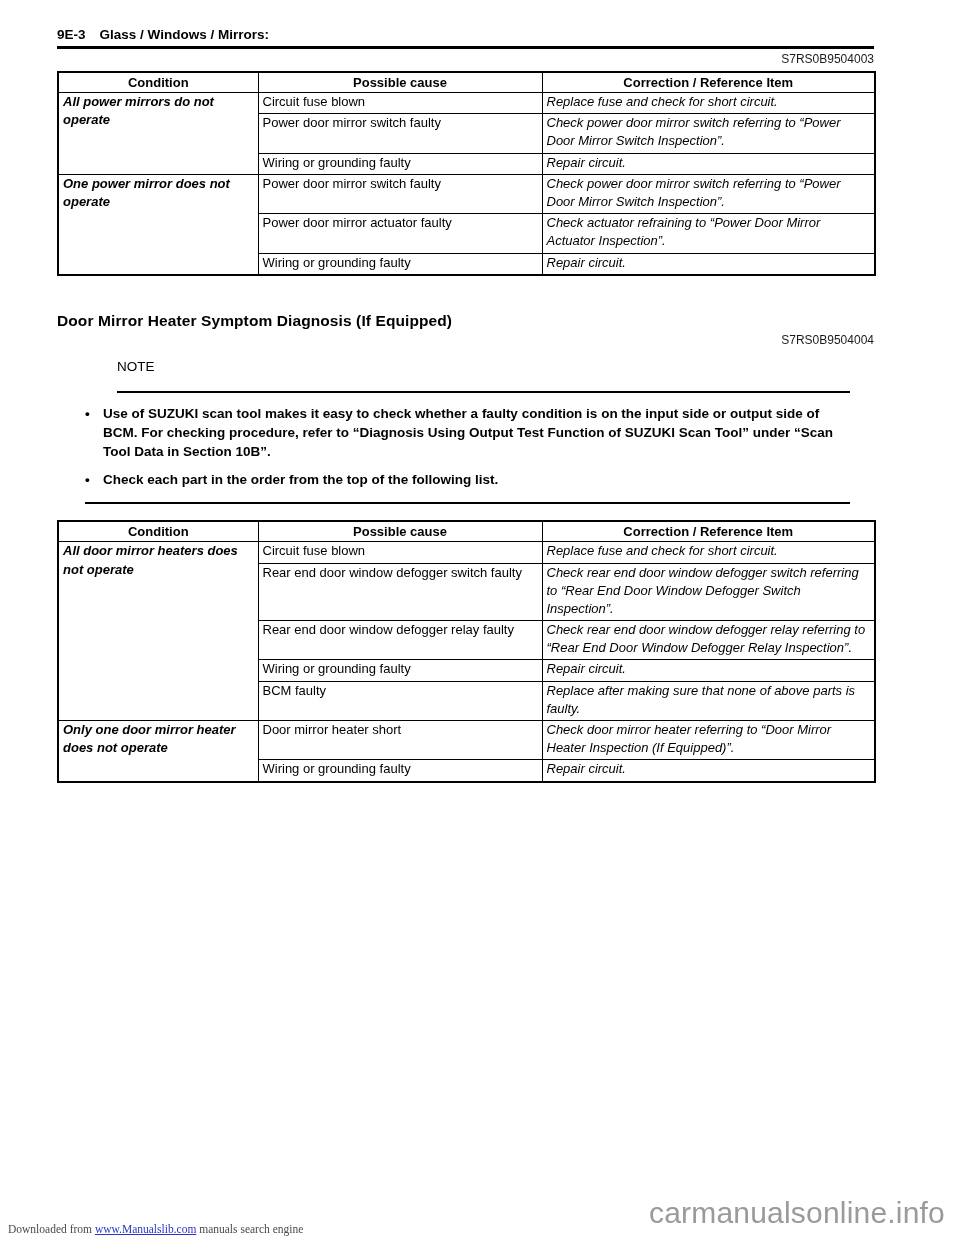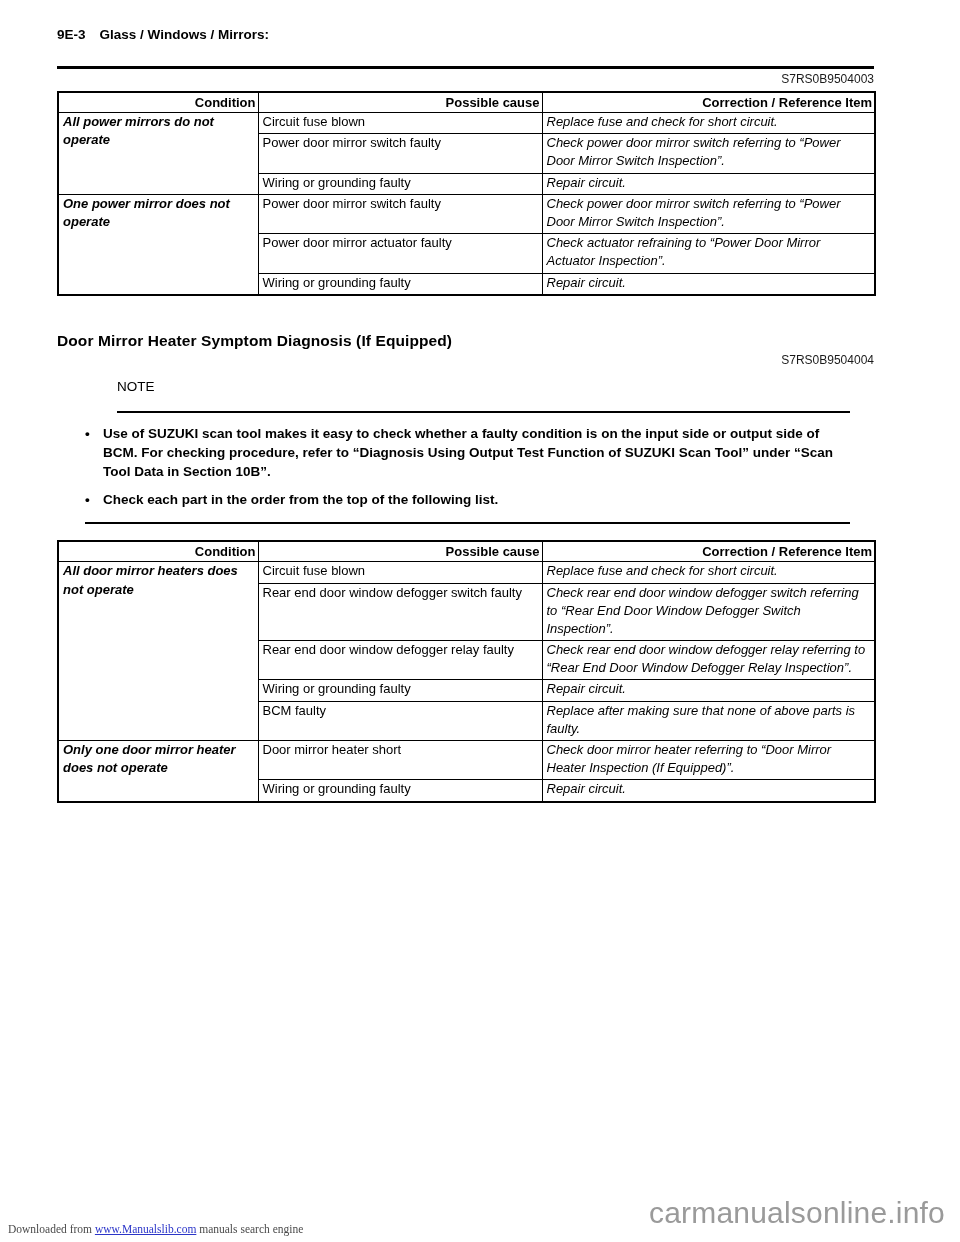--- a/index.html
+++ b/index.html
@@ -16,21 +16,21 @@
     position: absolute;
     left: 57px; top: 27px;
     width: 817px;
   }
   
   .page-header {
     display: flex;
     align-items: baseline;
     font-weight: bold;
     font-size: 13.5px;
-    padding-bottom: 24px;
+    padding-bottom: 4px;
     border-bottom: 3px solid #000;
   }
   .page-header .sec-num { margin-right: 14px; }
 
   
   .sec-title {
     font-size: 15.5px;
     font-weight: bold;
     margin: 13px 0 0 0;
     letter-spacing: 0.1px;
@@ -49,21 +49,21 @@
     border: 2px solid #000;
     table-layout: fixed;
   }
   table.diag col.c1 { width: 200px; }
   table.diag col.c2 { width: 284px; }
   table.diag col.c3 { width: 333px; }
   table.diag th {
     border: 1px solid #000;
     font-size: 13px;
     font-weight: bold;
-    text-align: right;
+    text-align: center;
     padding: 2px 2px;
   }
   table.diag td {
     border: 1px solid #000;
     font-size: 13px;
     vertical-align: top;
     padding: 0px 4px 2px 4px;
     line-height: 1.4;
   }
   td.cond { font-weight: bold; font-style: italic; }

